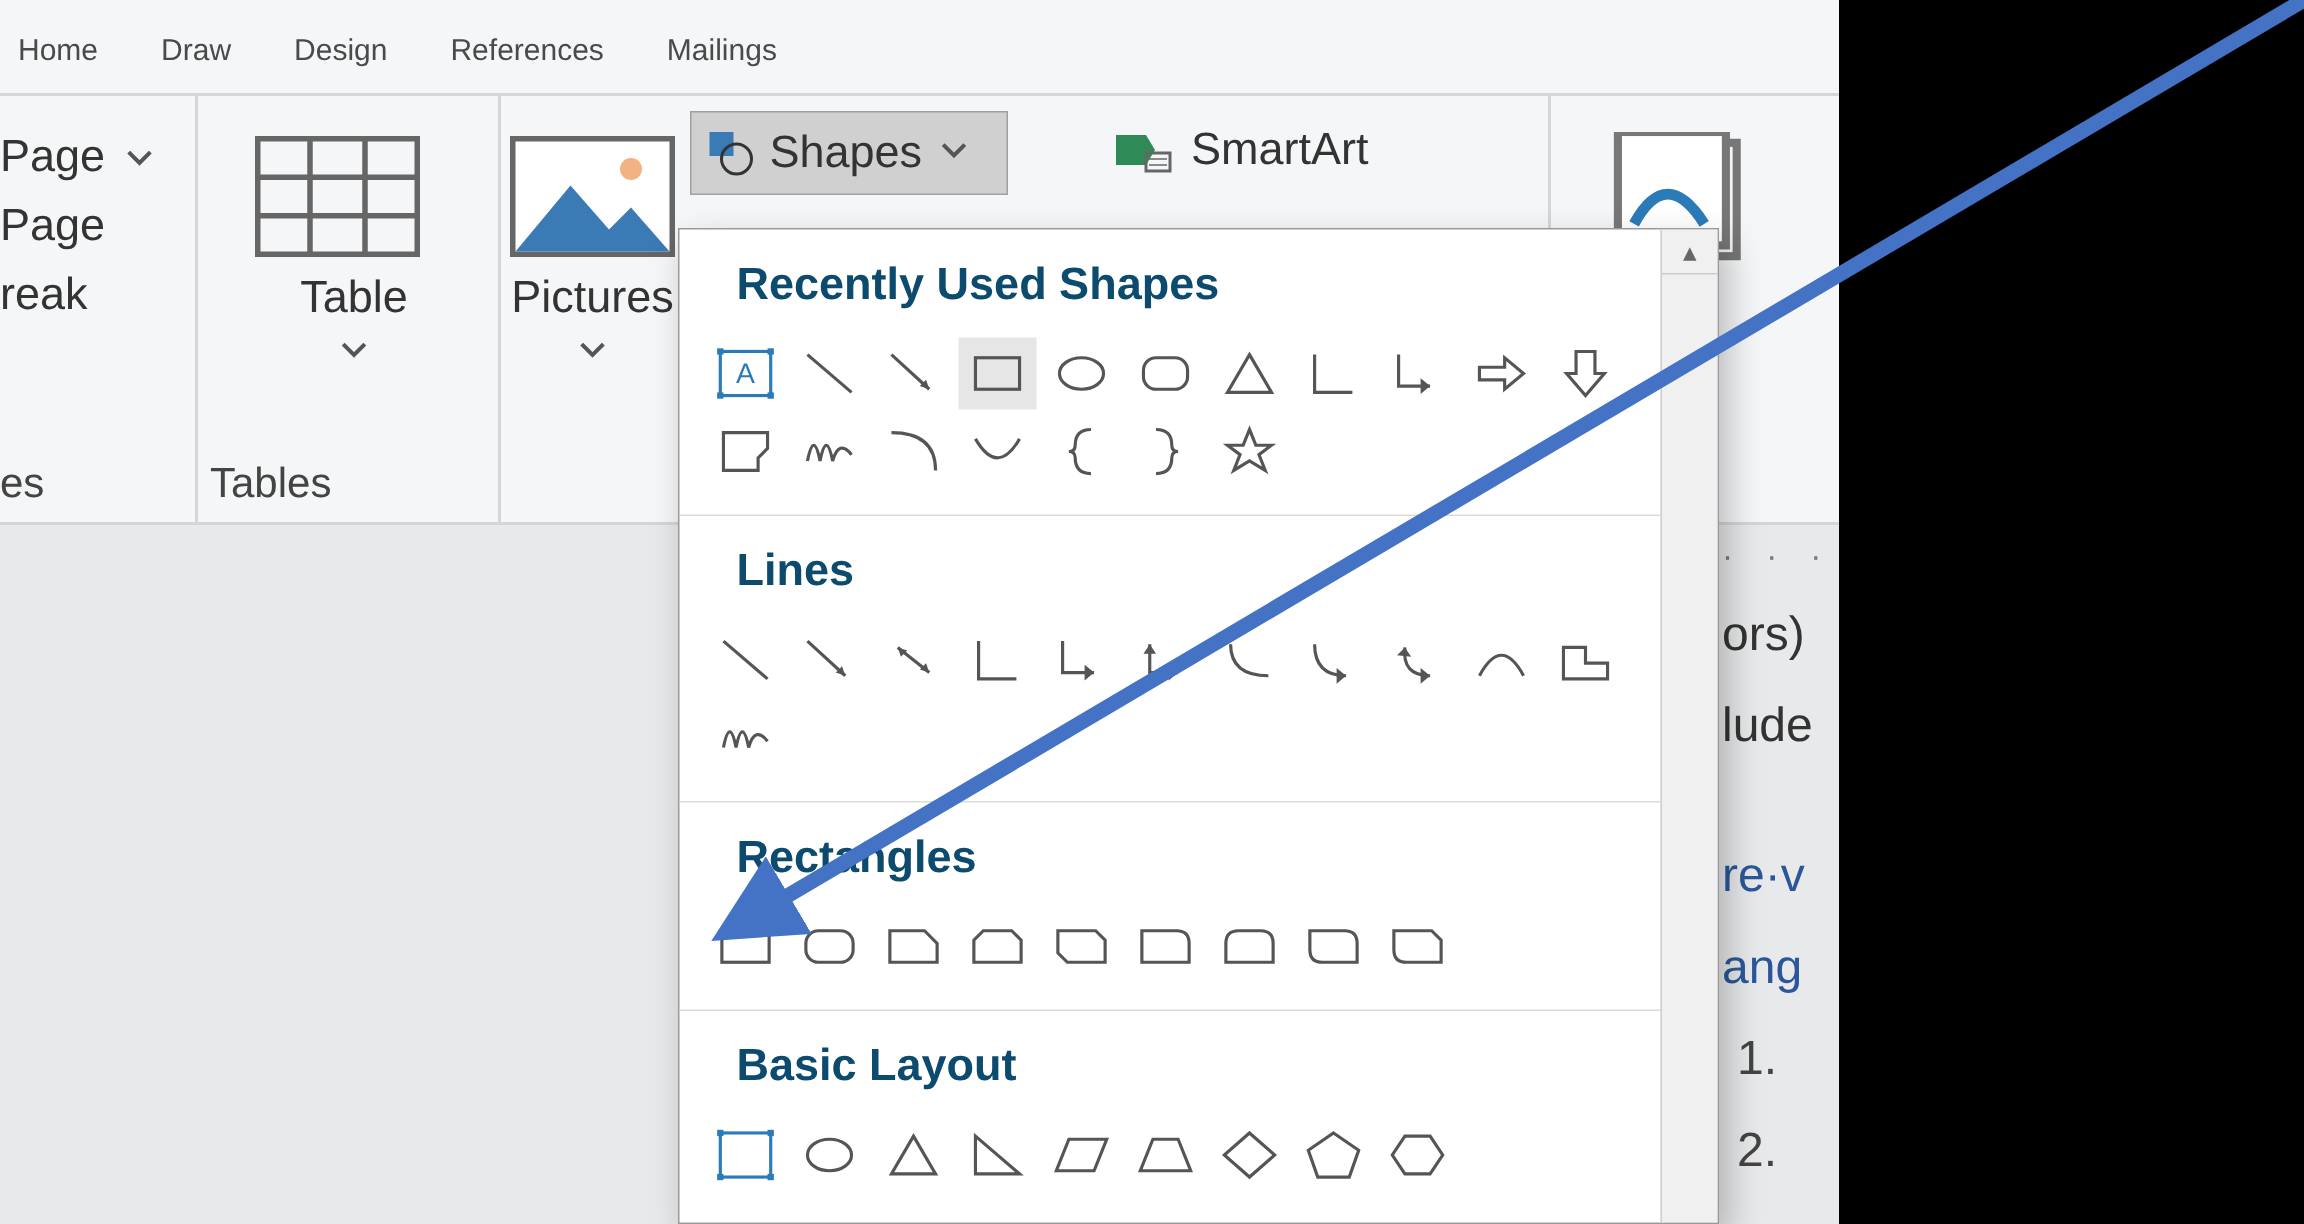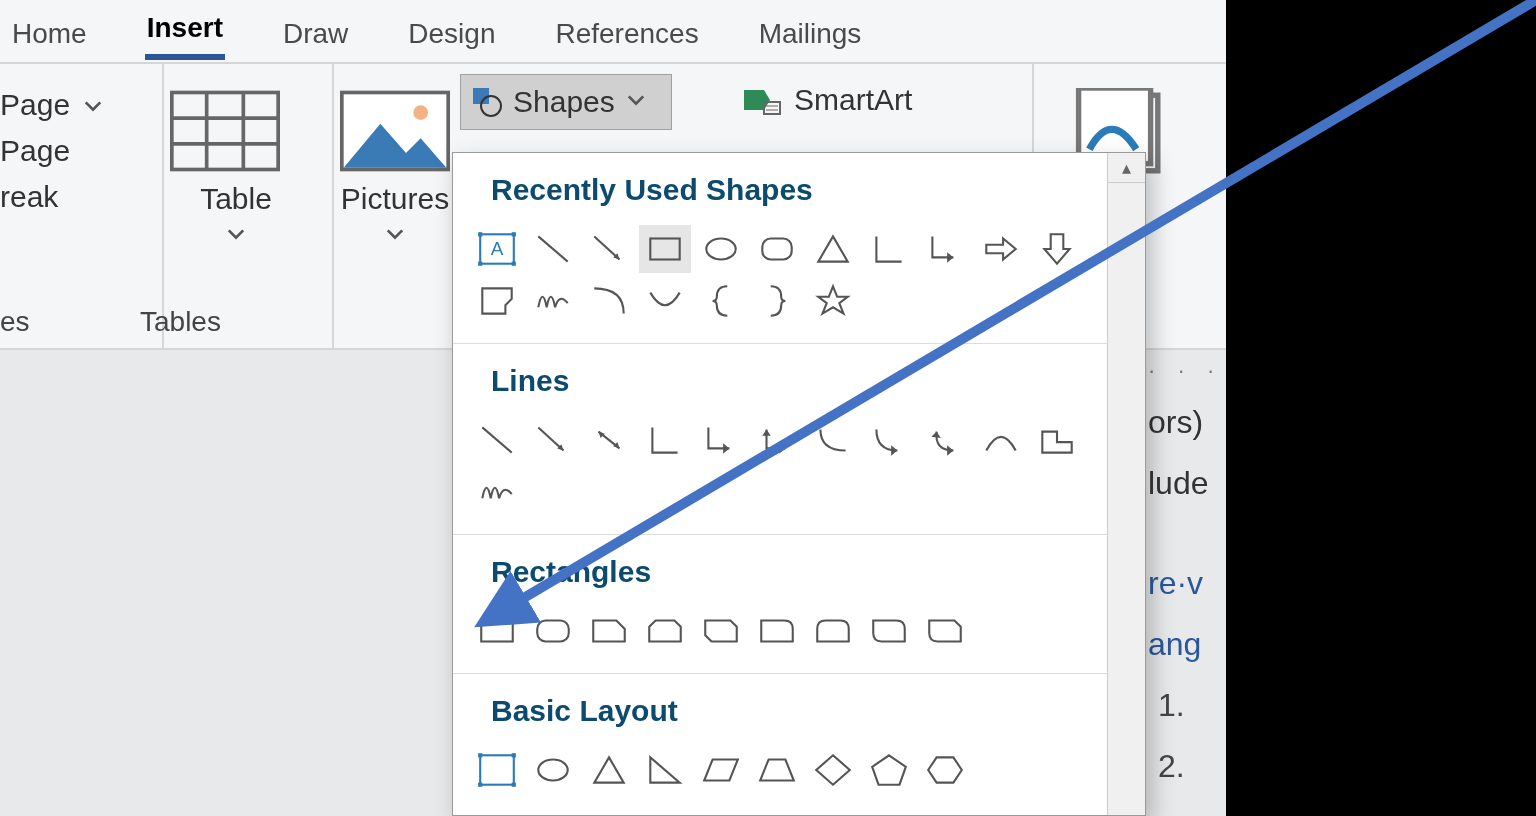--- a/index.html
+++ b/index.html
@@ -27,23 +27,23 @@
   }
   
   .tabs {
     position: absolute;
     left: 0;
     top: 0;
     right: 310px;
     height: 62px;
     display: flex;
     align-items: center;
-    gap: 56px;
+    gap: 38px;
     padding-left: 10px;
-    font-size: 28px;
+    font-size: 20px;
     color: #4a4a4a;
     background: #f5f6f7;
     z-index: 5;
   }
   .tab { cursor: pointer; padding: 10px 2px 4px 2px; }
   .tab.active {
     color: #000;
     font-weight: 600;
     border-bottom: 6px solid #2b579a;
     padding-bottom: 10px;
@@ -69,21 +69,21 @@
   .group-label {
     position: absolute;
     bottom: 10px;
     left: 0;
     right: 0;
     text-align: left;
     font-size: 28px;
     color: #444;
   }
   
-  .g-pages { left: 0; width: 164px; }
+  .g-pages { left: 0; width: 132px; }
   .g-pages .item { font-size: 30px; color: #333; padding: 6px 0 6px 0; }
   .g-pages .dd { display:inline-block; margin-left:6px; }
   
   .g-tables { left: 140px; width: 194px; }
   .table-icon {
     position:absolute; left:30px; top:26px; width:110px; height:82px;
   }
   .table-btn {
     position:absolute; top:118px; left:0; right:0; text-align:center;
     font-size:30px; color:#333;
@@ -185,21 +185,20 @@
 </style>
 </head>
 <body>
 
 <div class="root">
 
   <div class="black-right"></div>
 
   <div class="tabs">
     <div class="tab">Home</div>
-    <div class="tab active">Insert</div>
     <div class="tab">Draw</div>
     <div class="tab">Design</div>
     <div class="tab">References</div>
     <div class="tab">Mailings</div>
   </div>
 
   <div class="ribbon">
 
     <div class="group g-pages">
       <div style="position:absolute; left:0; top:18px;">

